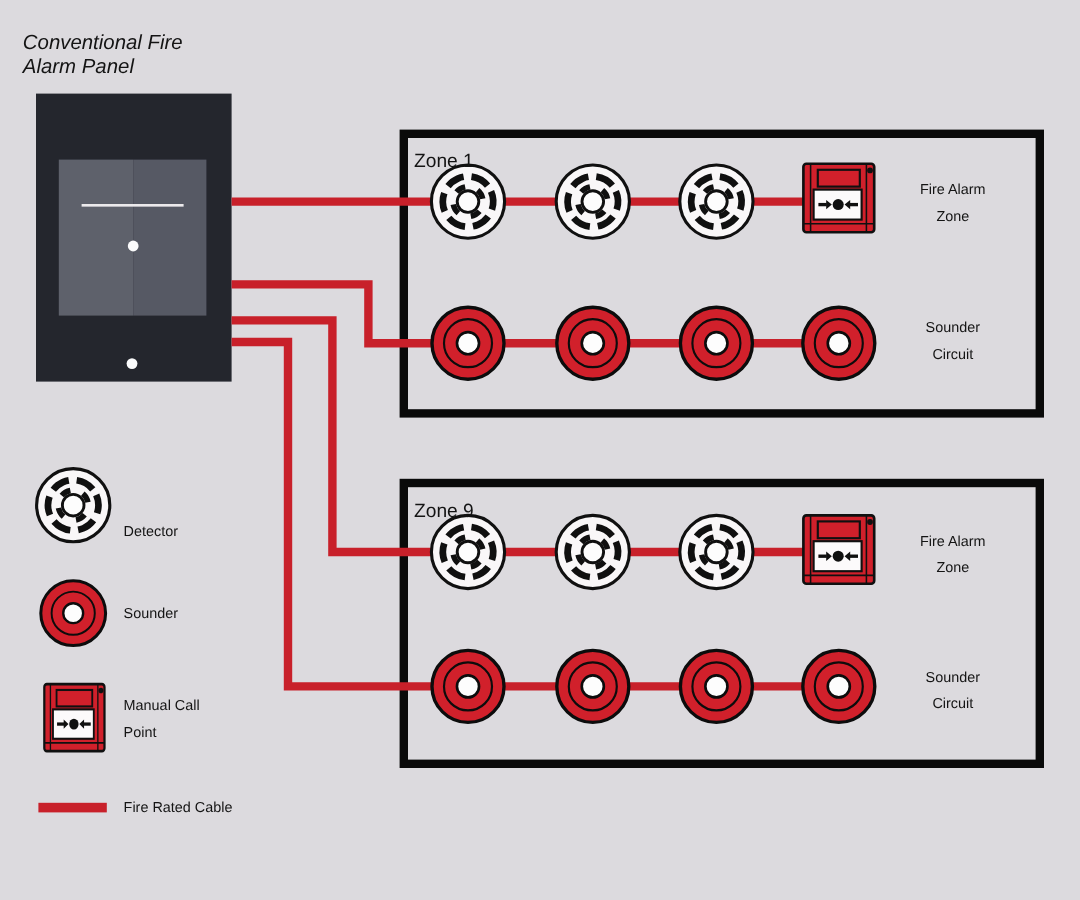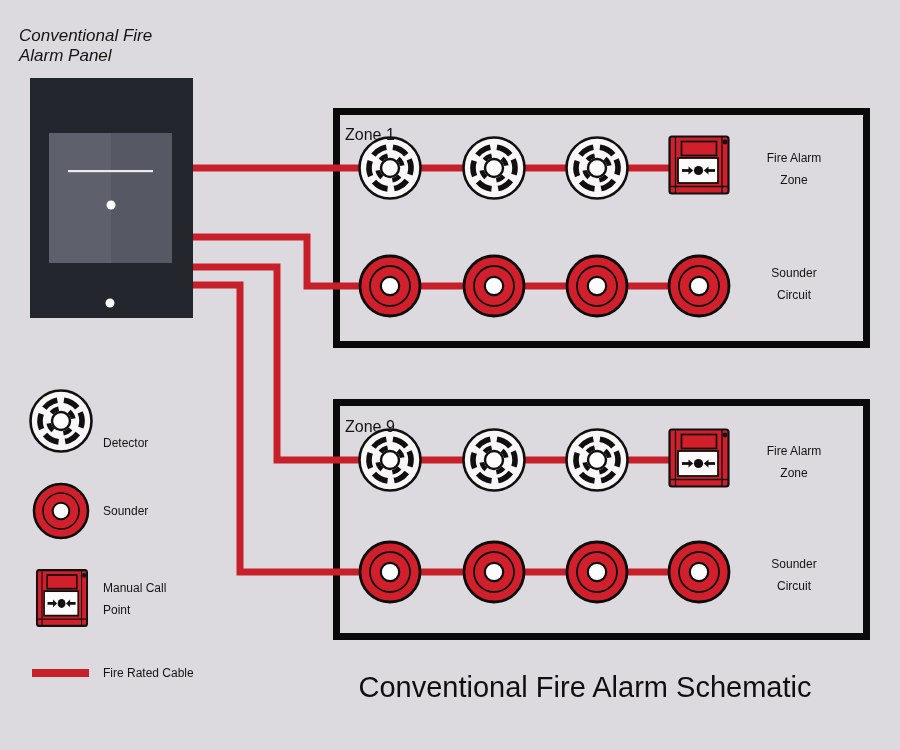--- a/index.html
+++ b/index.html
@@ -144,14 +144,13 @@
 Zone</div>
   <div class="label center row-label z2-sc">Sounder
 Circuit</div>
 
   <div class="label legend-label lg-detector">Detector</div>
   <div class="label legend-label lg-sounder">Sounder</div>
   <div class="label legend-label lg-mcp">Manual Call
 Point</div>
   <div class="label legend-label lg-cable">Fire Rated Cable</div>
 
-  <div class="label diagram-title">Conventional Fire Alarm Schematic</div>
 </div>
 
 </body></html>

